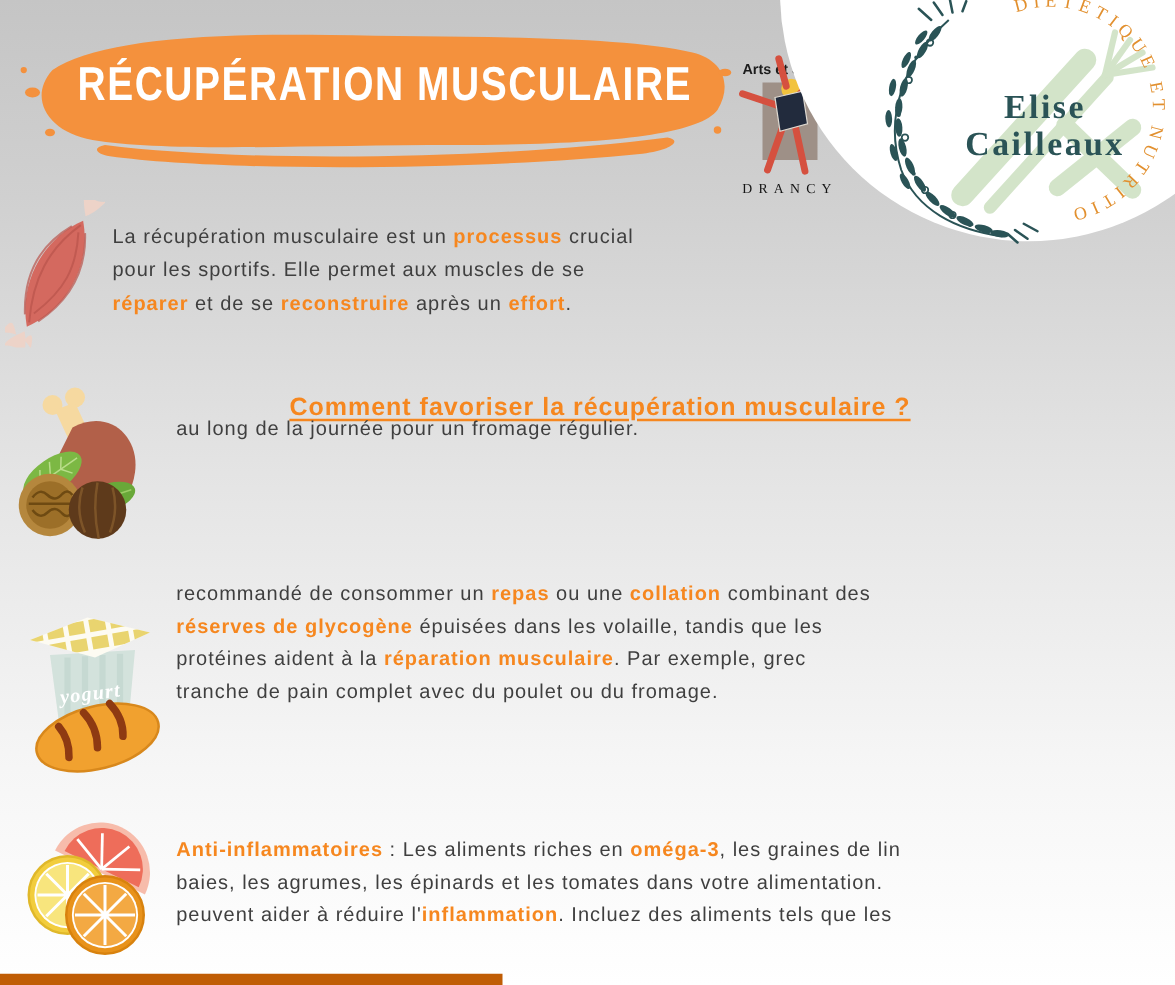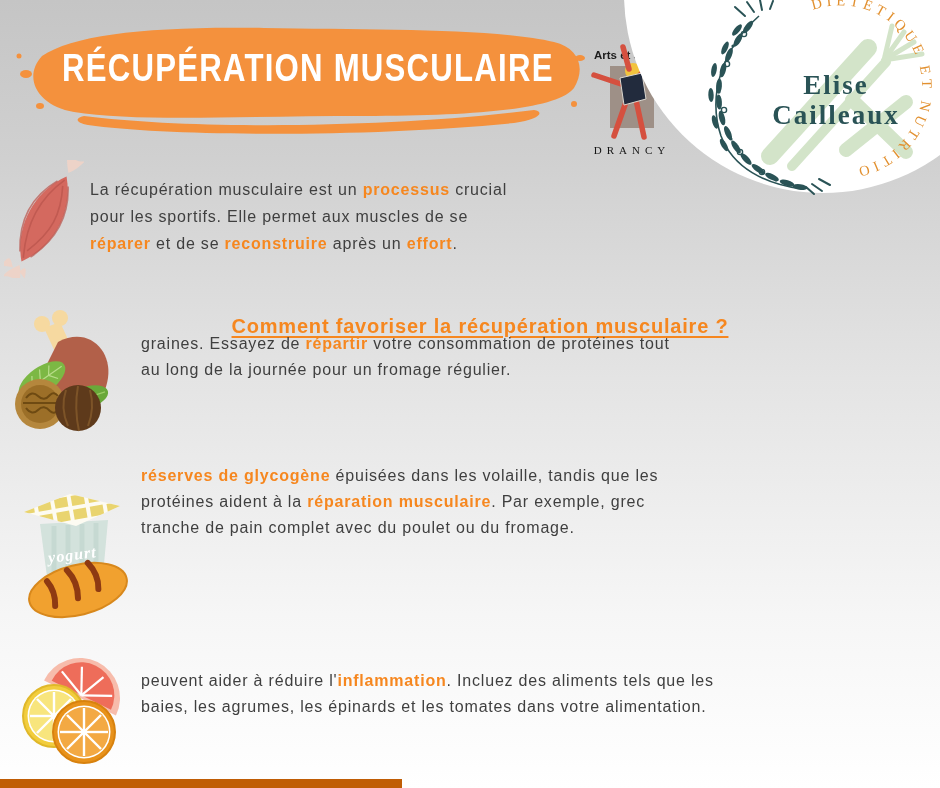--- a/index.html
+++ b/index.html
@@ -196,21 +196,20 @@
       <circle cx="76" cy="100" r="23" fill="#5e3a1b"></circle>
       <g stroke="#7d5428" stroke-width="2" fill="none">
         <path d="M 64 82 q -6 18 2 36"></path>
         <path d="M 76 78 q -4 22 1 45"></path>
         <path d="M 88 82 q 5 18 -2 36"></path>
       </g>
     </g>
   </svg>
 
   <div class="body-text stext-1">
-      <div class="tline"><span>graines. Essayez de </span><span class="hl">répartir</span><span> votre consommation de protéines tout</span></div>
       <div class="tline"><span>au long de la journée pour un fromage régulier.</span></div>
     </div>
 
   <svg class="yogurt-svg" width="132" height="146" viewBox="0 0 132 146">
     <defs>
       <clipPath id="lidClip">
           <polygon points="18,38 64,20 114,32 70,52"></polygon>
         </clipPath>
     </defs>
     <path d="M 34 50 L 102 46 L 96 112 L 42 110 Z" fill="#d3e2dc"></path>
@@ -246,20 +245,21 @@
       <ellipse cx="72" cy="116" rx="50" ry="25" fill="#f1a12f" stroke="#d8881c" stroke-width="2"></ellipse>
       <g stroke="#8e3a12" stroke-width="6" stroke-linecap="round" fill="none">
         <path d="M 44 100 Q 50 112 46 126"></path>
         <path d="M 66 94 Q 74 108 70 124"></path>
         <path d="M 88 92 Q 96 106 92 120"></path>
       </g>
     </g>
   </svg>
 
   <div class="body-text stext-2">
+      <div class="tline"><span>recommandé de consommer un </span><span class="hl">repas</span><span> ou une </span><span class="hl">collation</span><span> combinant des</span></div>
       <div class="tline"><span class="hl">réserves de glycogène</span><span> épuisées dans les volaille, tandis que les</span></div>
       <div class="tline"><span>protéines aident à la </span><span class="hl">réparation musculaire</span><span>. Par exemple, grec</span></div>
       <div class="tline"><span>tranche de pain complet avec du poulet ou du fromage.</span></div>
     </div>
 
   <svg class="citrus-svg" width="120" height="122" viewBox="0 0 120 122">
     <g transform="translate(72,46) rotate(26)">
       <path d="M -40 0 A 40 40 0 0 1 40 0 Z" fill="#f7bcab"></path>
       <path d="M -33 -3 A 33 33 0 0 1 33 -3 Z" fill="#ee6d5a"></path>
       <g stroke="#ffffff" stroke-width="2.2">
@@ -297,19 +297,20 @@
         <line x1="76" y1="80" x2="76" y2="104"></line>
           <line x1="76" y1="80" x2="59" y2="97"></line>
         <line x1="76" y1="80" x2="52" y2="80"></line>
           <line x1="76" y1="80" x2="59" y2="63"></line>
       </g>
       <circle cx="76" cy="80" r="3" fill="#ffffff"></circle>
     </g>
   </svg>
 
   <div class="body-text stext-3">
+      <div class="tline"><span class="hl">Anti-inflammatoires</span><span> : Les aliments riches en </span><span class="hl">oméga-3</span><span>, les graines de lin</span></div>
+      <div class="tline"><span>baies, les agrumes, les épinards et les tomates dans votre alimentation.</span></div>
       <div class="tline"><span>peuvent aider à réduire l'</span><span class="hl">inflammation</span><span>. Incluez des aliments tels que les</span></div>
-      <div class="tline"><span>baies, les agrumes, les épinards et les tomates dans votre alimentation.</span></div>
     </div>
 
   <div class="footer-bar"></div>
 
 </div>
 
 </body></html>

